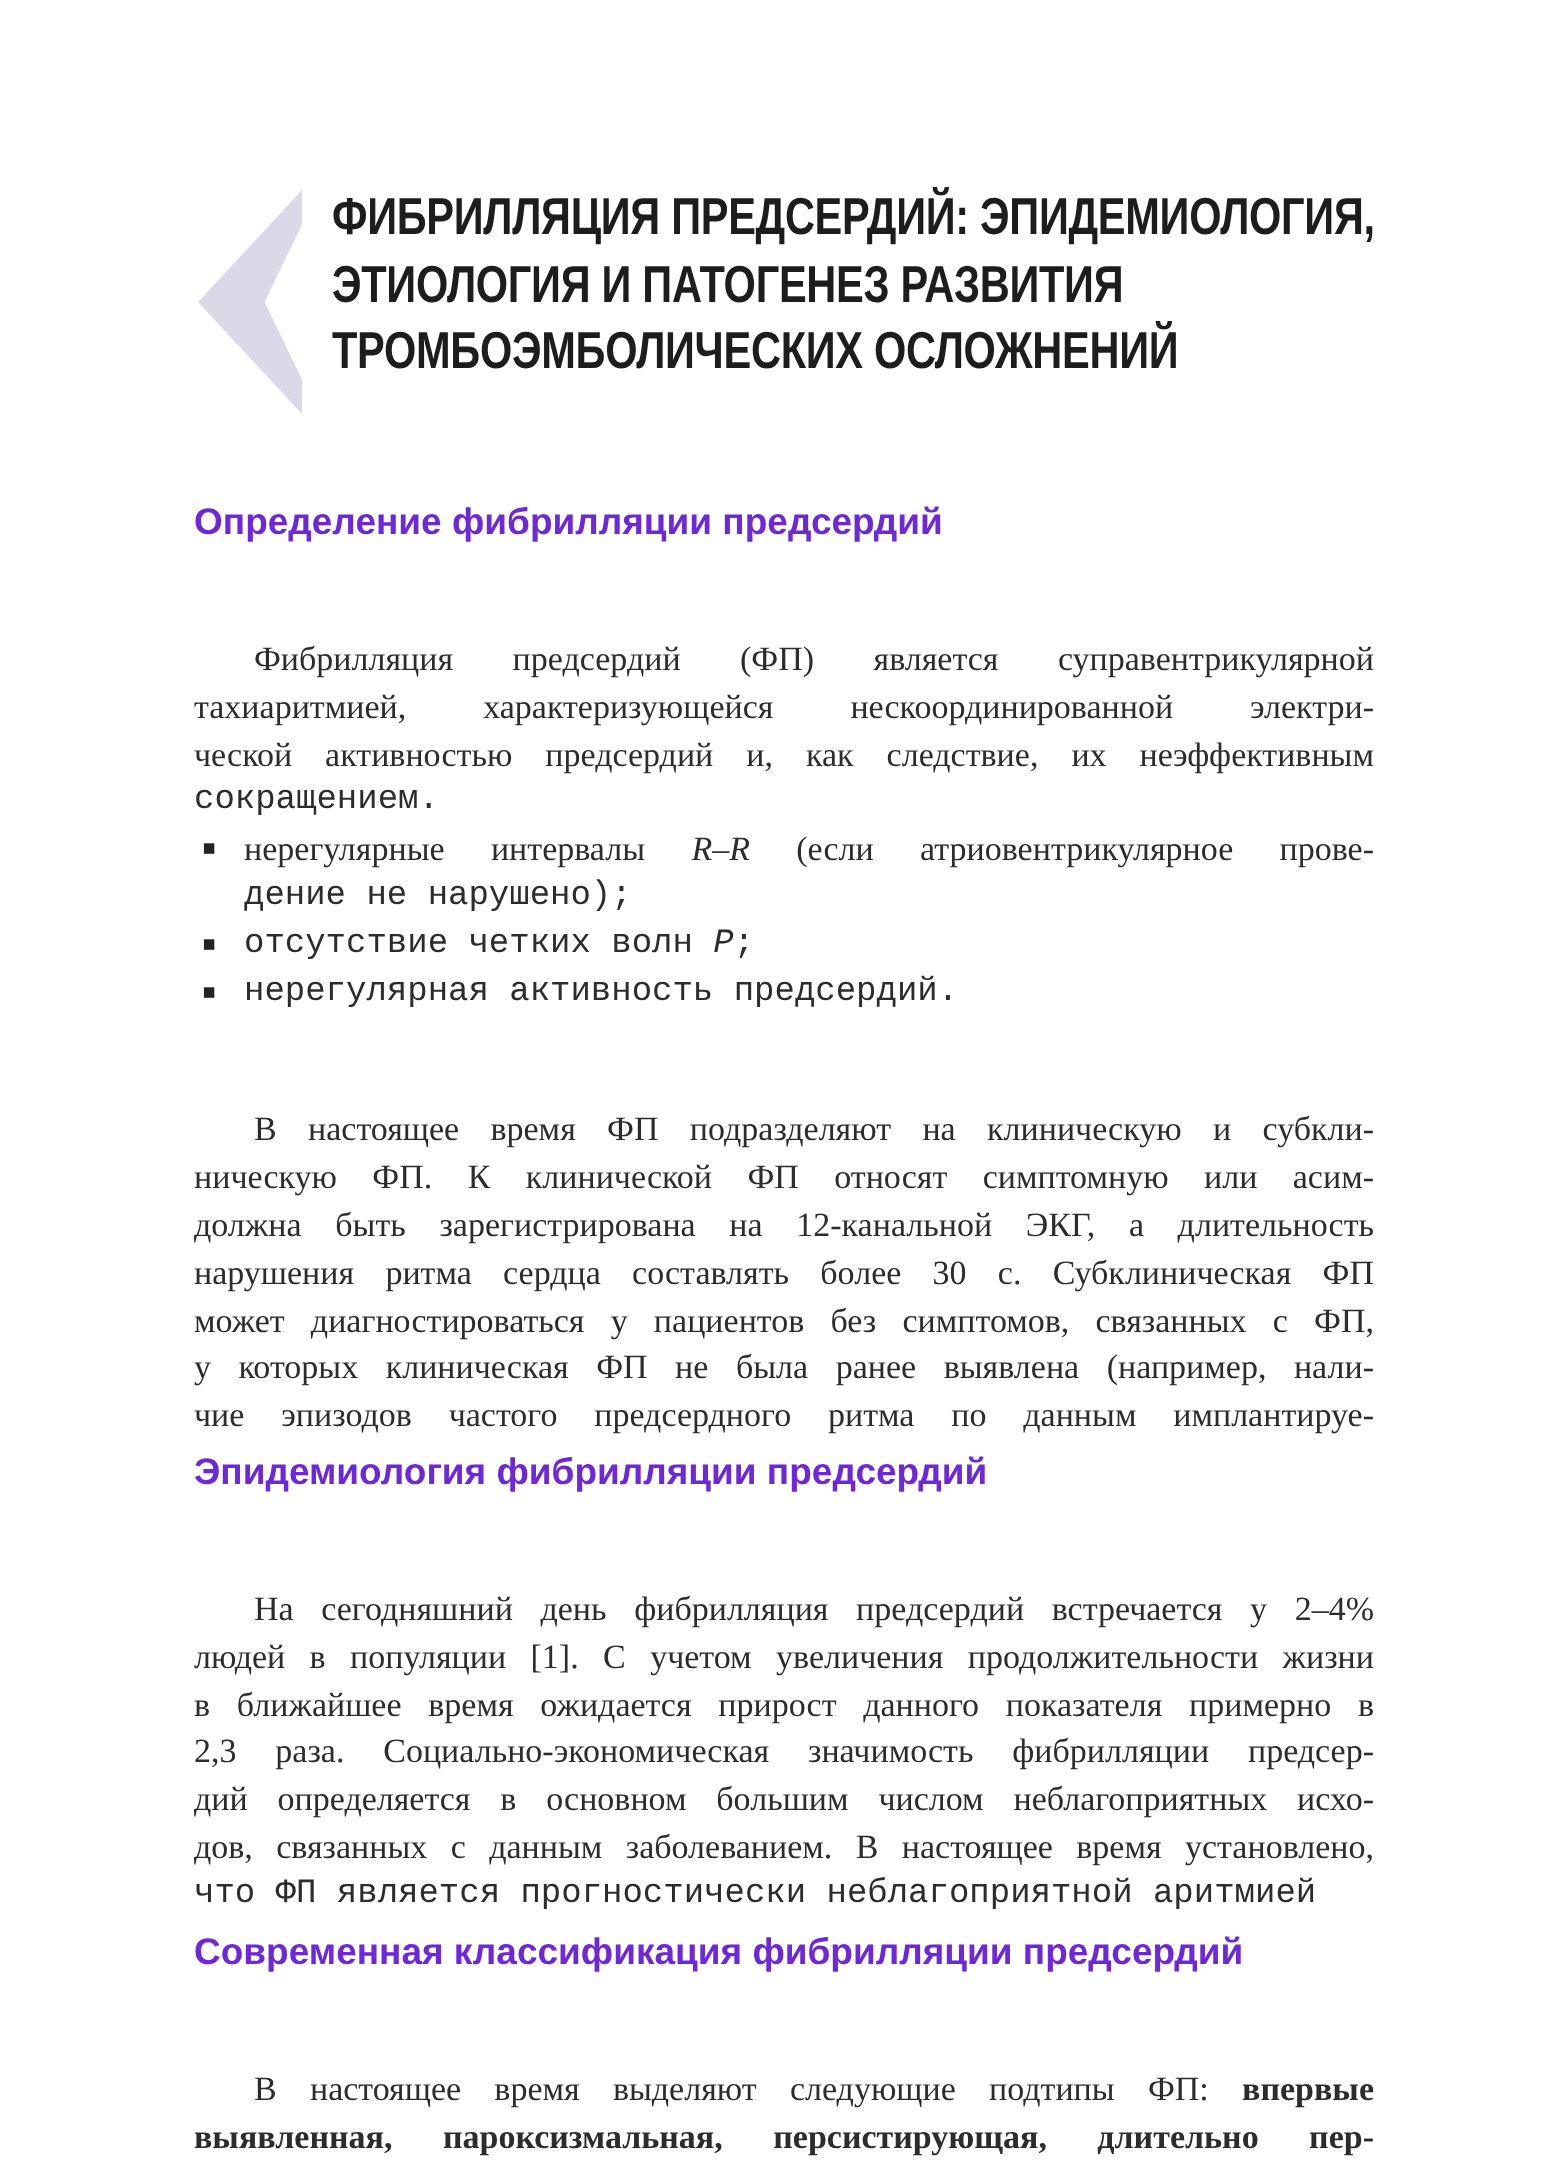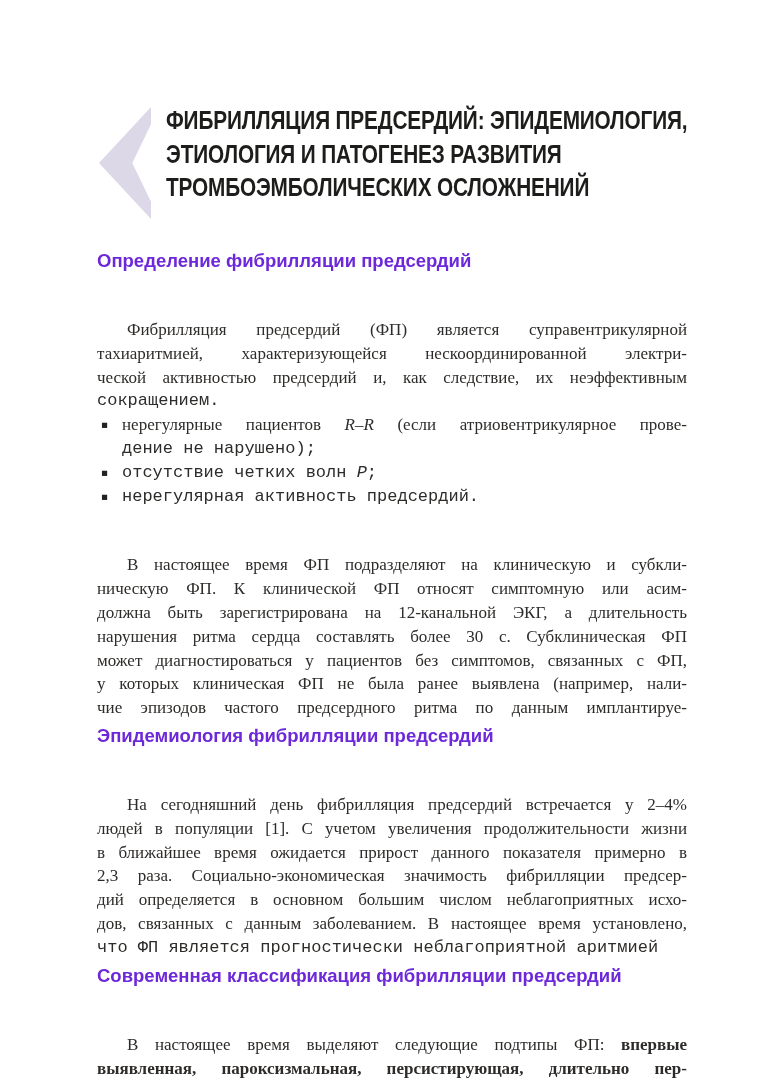--- a/index.html
+++ b/index.html
@@ -6,21 +6,21 @@
   .page {
     position: relative;
     width: 776px;
     height: 1080px;
     margin: 0 auto;
     background: #ffffff;
     overflow: hidden;
     font-family: "Liberation Serif", serif;
   }
   
-  .chapter-header { position: absolute; left: 0; top: 12px; width: 776px; height: 230px; }
+  .chapter-header { position: absolute; left: 0; top: 0; width: 776px; height: 230px; }
   .chevron { position: absolute; left: 99px; top: 95px; width: 52px; height: 112px; }
   .chapter-title { position: absolute; left: 166px; top: 92px; margin: 0; }
   .title-line {
     display: block;
     font-family: "Liberation Sans", sans-serif;
     font-weight: bold;
     font-size: 26px;
     line-height: 33.5px;
     letter-spacing: -0.2px;
     color: #1d1d1b;
@@ -81,21 +81,21 @@
       <div class="para">
         <div class="line indent"><span>Фибрилляция предсердий (ФП) является суправентрикулярной</span></div>
         <div class="line"><span>тахиаритмией, характеризующейся нескоординированной электри-</span></div>
         <div class="line"><span>ческой активностью предсердий и, как следствие, их неэффективным</span></div>
         <div class="line no-just"><span>сокращением.</span></div>
       </div>
       <div class="bullets">
         <div class="bullet-item">
           <span class="bullet-marker">▪</span>
           <div class="bullet-text">
-            <div class="line"><span>нерегулярные пациентов </span><span class="i">R–R</span><span> (если атриовентрикулярное прове-</span></div>
+            <div class="line"><span>нерегулярные интервалы </span><span class="i">R–R</span><span> (если атриовентрикулярное прове-</span></div>
             <div class="line no-just"><span>дение не нарушено);</span></div>
           </div>
         </div>
         <div class="bullet-item">
           <span class="bullet-marker">▪</span>
           <div class="bullet-text">
             <div class="line no-just"><span>отсутствие четких волн </span><span class="i">P</span><span>;</span></div>
           </div>
         </div>
         <div class="bullet-item">

